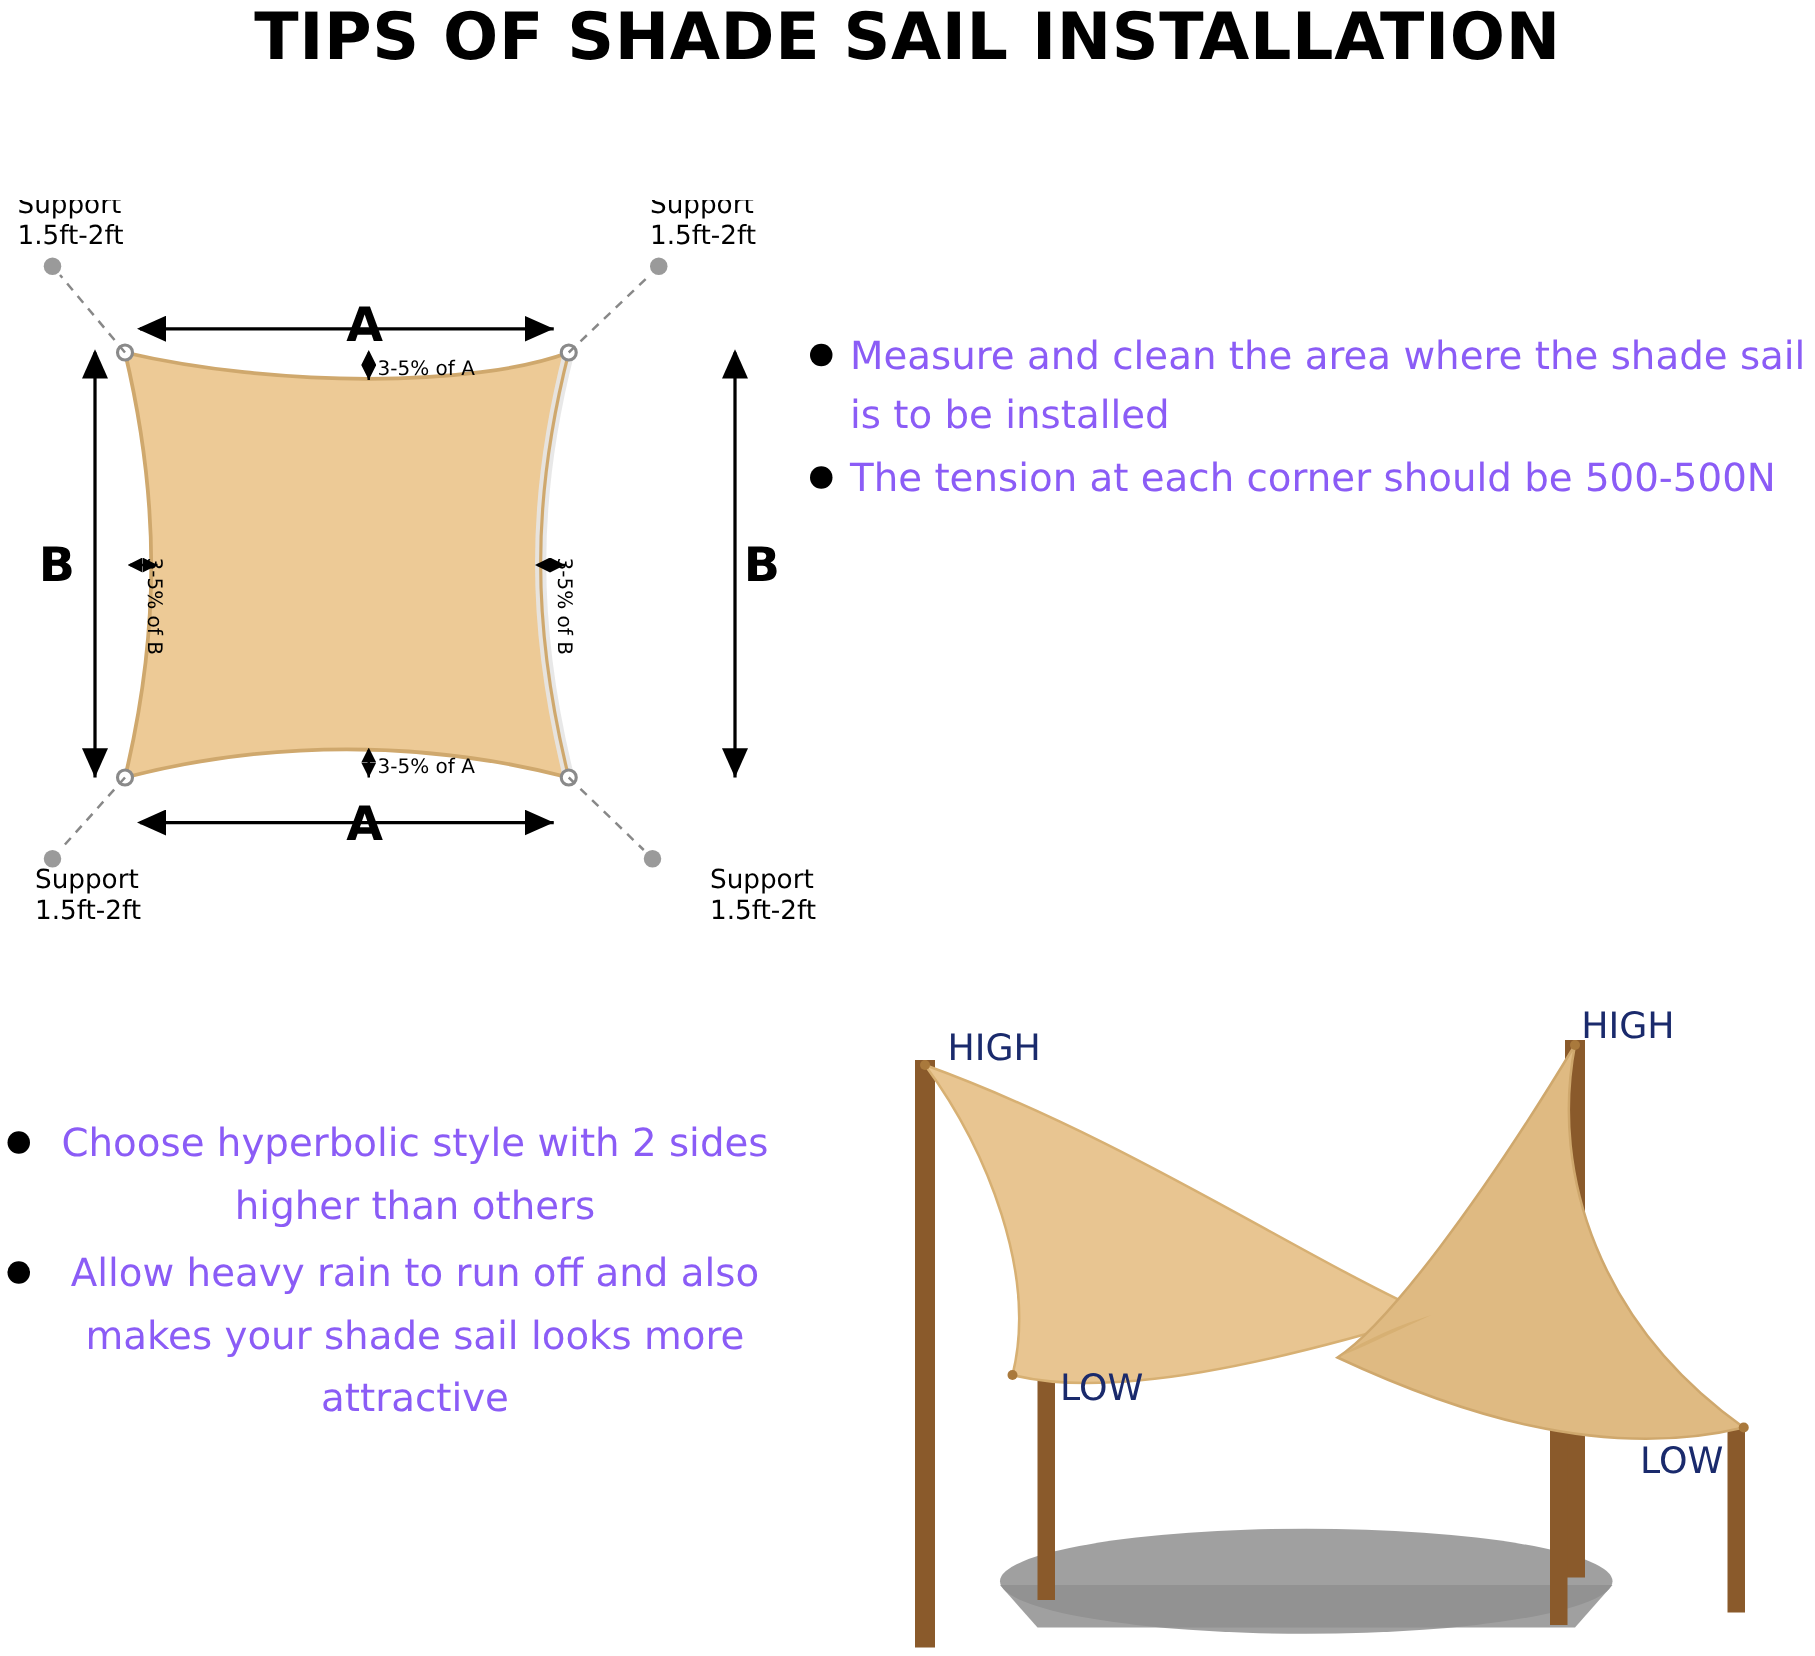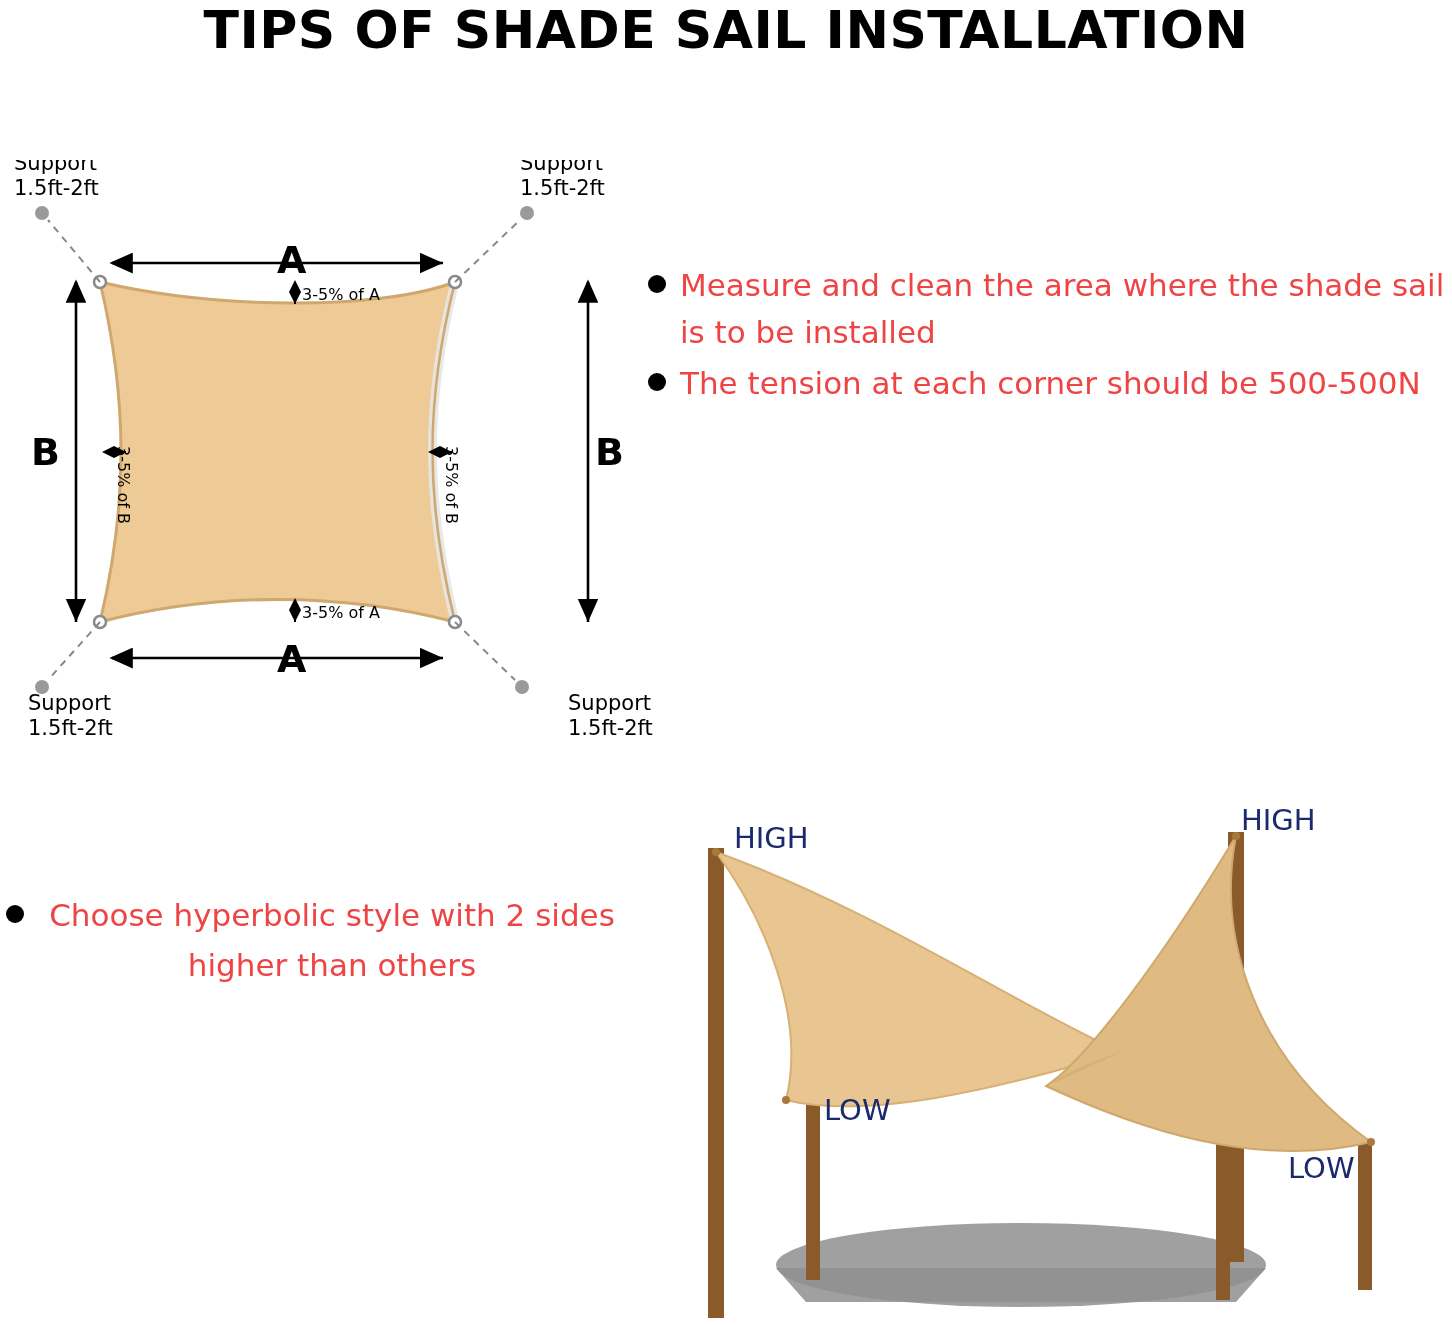--- a/index.html
+++ b/index.html
@@ -59,40 +59,40 @@
     height: 18px;
     border-radius: 50%;
     background: #000;
     margin-top: 13px;
     margin-right: 14px;
   }
   .bullet-text {
     flex: 1 1 auto;
     font-size: 31px;
     line-height: 47px;
-    color: #ef4444;
+    color: #8b5cf6;
     font-family: "DejaVu Sans", sans-serif;
   }
   .bullets-bottom .bullet-text { font-size: 31px; line-height: 50px; text-align: center; }
   .bullets-bottom .bullet-dot { margin-top: 15px; }
 
   
   .diagram1 {
     position: absolute;
     left: 0px;
     top: 160px;
     width: 660px;
     height: 580px;
   }
   .diagram1 svg { display: block; }
 
   
   .diagram2 {
     position: absolute;
-    left: 616px;
+    left: 640px;
     top: 790px;
     width: 812px;
     height: 535px;
   }
   .diagram2 svg { display: block; }
 
   .lbl {
     font-family: "DejaVu Sans", sans-serif;
   }
 </style>
@@ -192,20 +192,24 @@
       <span class="bullet-dot"></span>
       <span class="bullet-text">The tension at each corner should be 500-500N</span>
     </div>
   </div>
 
   <div class="bullets-bottom">
     <div class="bullet-row">
       <span class="bullet-dot"></span>
       <span class="bullet-text">Choose hyperbolic style with 2 sides higher than others</span>
     </div>
+    <div class="bullet-row">
+      <span class="bullet-dot"></span>
+      <span class="bullet-text">Allow heavy rain to run off and also makes your shade sail looks more attractive</span>
+    </div>
   </div>
 
   <div class="diagram2">
     <svg width="812" height="535" viewBox="0 0 812 535" xmlns="http://www.w3.org/2000/svg">
 
       <ellipse cx="405" cy="475" rx="245" ry="42" fill="#8f8f8f" opacity="0.85"></ellipse>
       <path d="M 160 478 L 650 478 L 620 512 L 190 512 Z" fill="#8f8f8f" opacity="0.85"></path>
 
       <rect x="92" y="58" width="16" height="470" fill="#8a5a2b"></rect>
 

